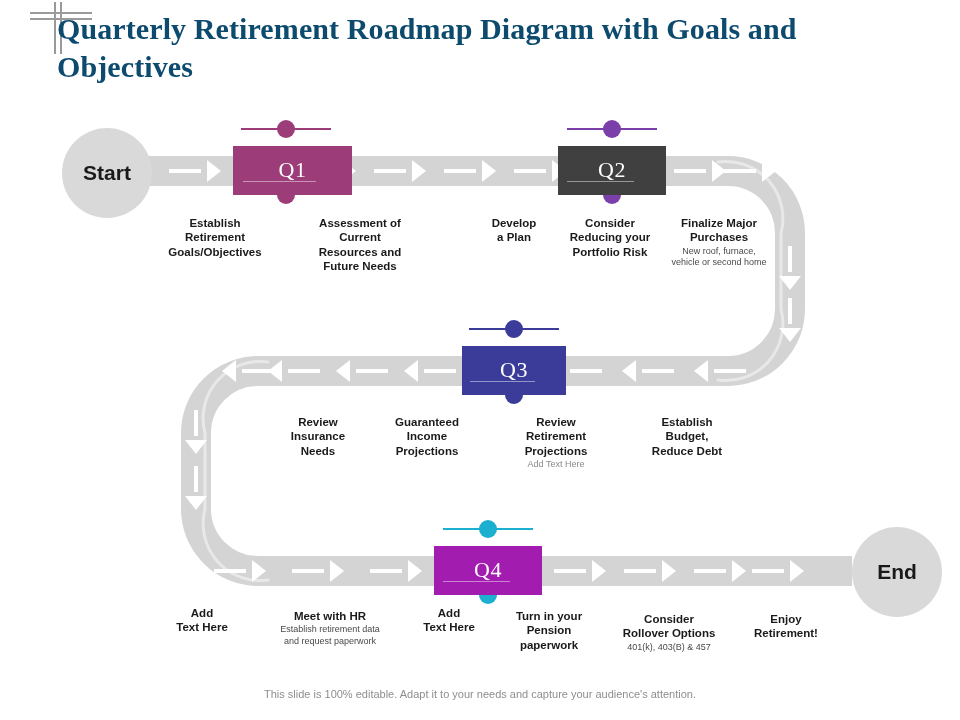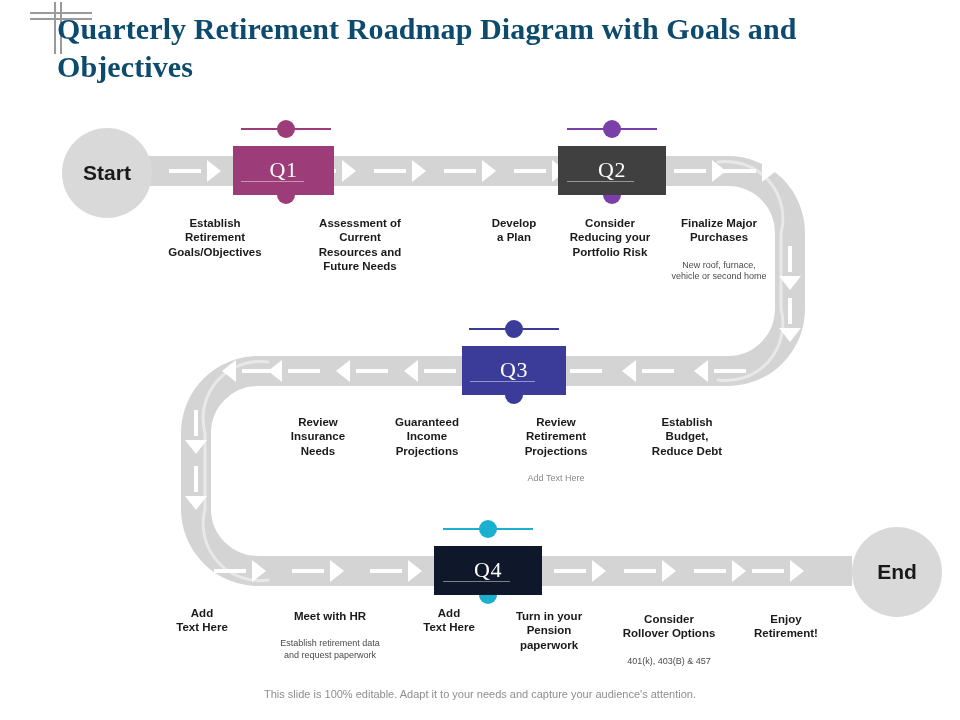--- a/index.html
+++ b/index.html
@@ -66,21 +66,21 @@
   .step{
     position:absolute;text-align:center;
     color:#1a1a1a;
   }
   .step .hl{
     font-size:11.5px;font-weight:700;line-height:1.25;
     font-family:"Liberation Sans", sans-serif;
   }
   .step .sub{
     font-size:9px;font-weight:400;line-height:1.25;color:#4a4a4a;
-    margin-top:15px;font-family:"Liberation Sans", sans-serif;
+    margin-top:1px;font-family:"Liberation Sans", sans-serif;
   }
   .step .sub.gray{color:#8a8a8a;}
 
   
   .footer{
     position:absolute;left:0;top:688px;width:960px;text-align:center;
     font-size:11px;color:#8e8e8e;font-family:"Liberation Sans", sans-serif;
   }
 </style>
 </head>
@@ -167,21 +167,21 @@
       <line x1="752" y1="571" x2="784" y2="571" stroke="#ffffff" stroke-width="4"></line>
       <polygon points="804,571 790,560 790,582" fill="#ffffff"></polygon>
     </svg>
 
   <div id="nodes">
       <div class="qnode-top" style="left: 240.5px; top: 120px; width: 90px;">
         <span class="bar" style="background: rgb(156, 60, 120);"></span>
         <span class="dot" style="background: rgb(156, 60, 120);"></span>
       </div>
       <div class="qnode-bot" style="left: 276.5px; top: 186px; background: rgb(156, 60, 120);"></div>
-      <div class="qbox" style="left: 233px; top: 146px; width: 101px; height: 49px; background: rgb(156, 60, 120);">
+      <div class="qbox" style="left: 233px; top: 146px; width: 119px; height: 49px; background: rgb(156, 60, 120);">
         <span class="qtext">Q1</span>
       </div>
       <div class="qnode-top" style="left: 567px; top: 120px; width: 90px;">
         <span class="bar" style="background: rgb(122, 63, 168);"></span>
         <span class="dot" style="background: rgb(122, 63, 168);"></span>
       </div>
       <div class="qnode-bot" style="left: 603px; top: 186px; background: rgb(122, 63, 168);"></div>
       <div class="qbox" style="left: 558px; top: 146px; width: 108px; height: 49px; background: #404040;">
         <span class="qtext">Q2</span>
       </div>
@@ -191,21 +191,21 @@
       </div>
       <div class="qnode-bot" style="left: 505px; top: 386px; background: rgb(59, 60, 153);"></div>
       <div class="qbox" style="left: 462px; top: 346px; width: 104px; height: 49px; background: rgb(59, 60, 153);">
         <span class="qtext">Q3</span>
       </div>
       <div class="qnode-top" style="left: 443px; top: 520px; width: 90px;">
         <span class="bar" style="background: rgb(27, 175, 208);"></span>
         <span class="dot" style="background: rgb(27, 175, 208);"></span>
       </div>
       <div class="qnode-bot" style="left: 479px; top: 586px; background: rgb(27, 175, 208);"></div>
-      <div class="qbox" style="left: 434px; top: 546px; width: 108px; height: 49px; background: #0f172a;">
+      <div class="qbox" style="left: 434px; top: 546px; width: 108px; height: 49px; background: #a21caf;">
         <span class="qtext">Q4</span>
       </div>
     </div>
 
   <div class="bubble" id="startBubble" style="left:62px;top:128px;width:90px;height:90px;">
     <span>Start</span>
   </div>
   <div class="bubble" id="endBubble" style="left:852px;top:527px;width:90px;height:90px;">
     <span>End</span>
   </div>

